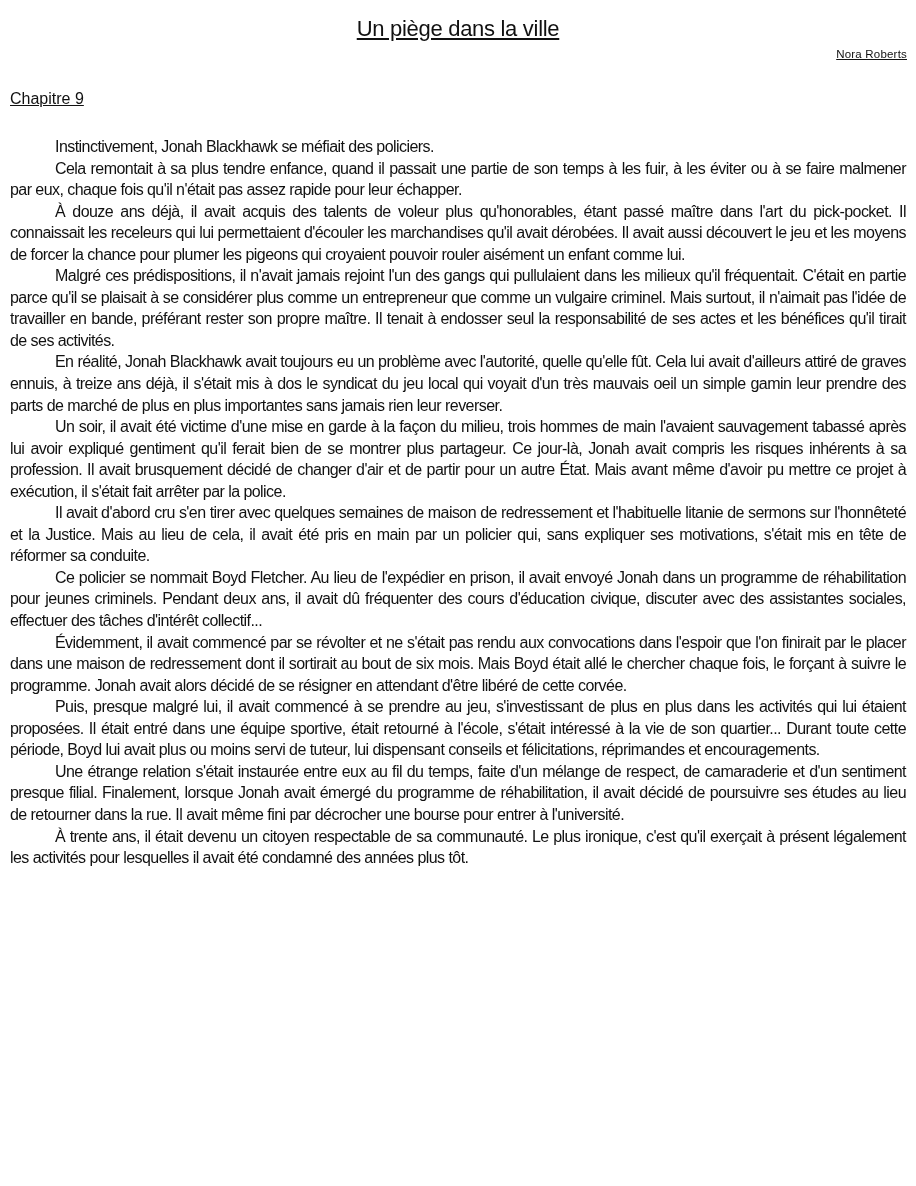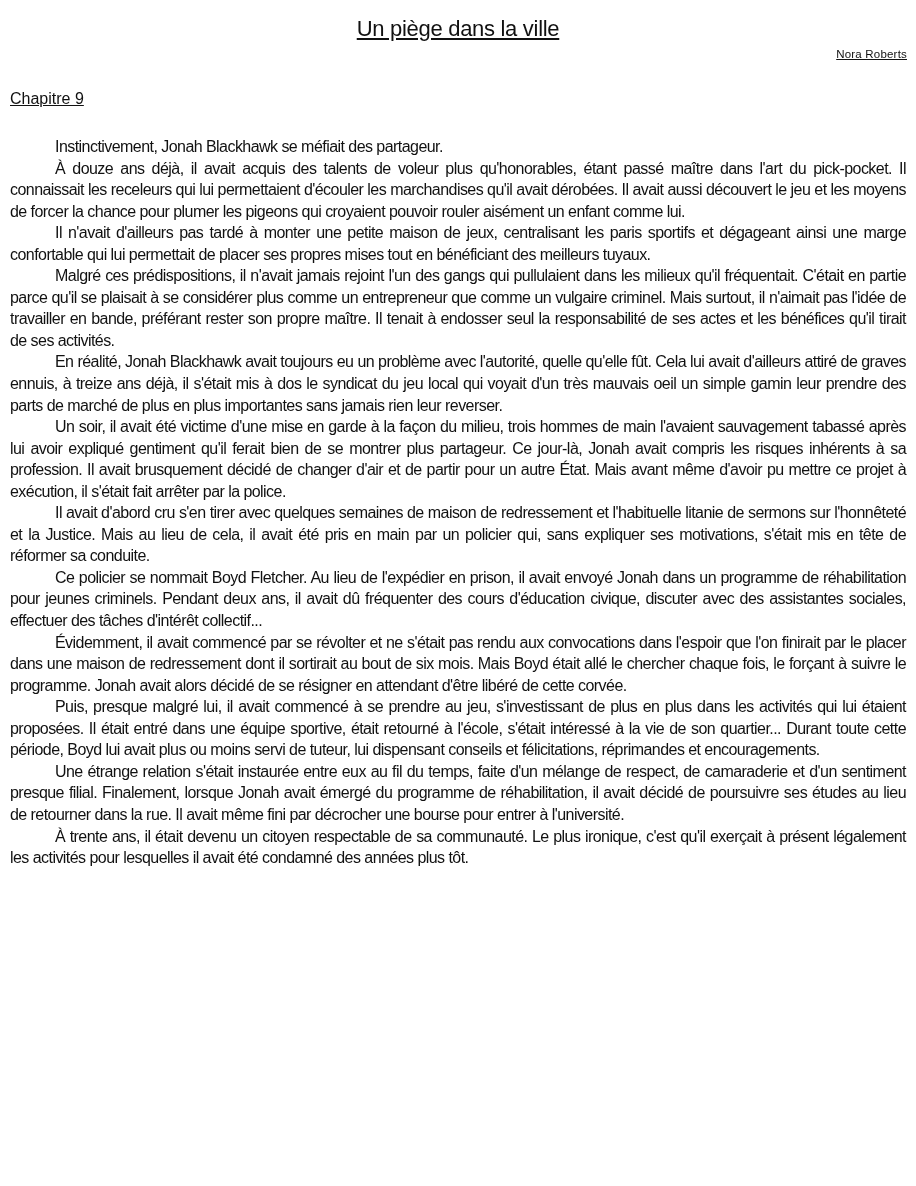--- a/index.html
+++ b/index.html
@@ -70,23 +70,23 @@
   </style>
 </head>
 <body>
 
 <div class="page">
   <div class="title">Un piège dans la ville</div>
   <div class="author">Nora Roberts</div>
   <div class="chapter">Chapitre 9</div>
 
   <div class="body-text">
-    <p>Instinctivement, Jonah Blackhawk se méfiait des partageur.</p>
+    <p>Instinctivement, Jonah Blackhawk se méfiait des policiers.</p>
+    <p>Cela remontait à sa plus tendre enfance, quand il passait une partie de son temps à les fuir, à les éviter ou à se faire malmener par eux, chaque fois qu'il n'était pas assez rapide pour leur échapper.</p>
     <p>À douze ans déjà, il avait acquis des talents de voleur plus qu'honorables, étant passé maître dans l'art du pick-pocket. Il connaissait les receleurs qui lui permettaient d'écouler les marchandises qu'il avait dérobées. Il avait aussi découvert le jeu et les moyens de forcer la chance pour plumer les pigeons qui croyaient pouvoir rouler aisément un enfant comme lui.</p>
-    <p>Il n'avait d'ailleurs pas tardé à monter une petite maison de jeux, centralisant les paris sportifs et dégageant ainsi une marge confortable qui lui permettait de placer ses propres mises tout en bénéficiant des meilleurs tuyaux.</p>
     <p>Malgré ces prédispositions, il n'avait jamais rejoint l'un des gangs qui pullulaient dans les milieux qu'il fréquentait. C'était en partie parce qu'il se plaisait à se considérer plus comme un entrepreneur que comme un vulgaire criminel. Mais surtout, il n'aimait pas l'idée de travailler en bande, préférant rester son propre maître. Il tenait à endosser seul la responsabilité de ses actes et les bénéfices qu'il tirait de ses activités.</p>
     <p>En réalité, Jonah Blackhawk avait toujours eu un problème avec l'autorité, quelle qu'elle fût. Cela lui avait d'ailleurs attiré de graves ennuis, à treize ans déjà, il s'était mis à dos le syndicat du jeu local qui voyait d'un très mauvais oeil un simple gamin leur prendre des parts de marché de plus en plus importantes sans jamais rien leur reverser.</p>
     <p>Un soir, il avait été victime d'une mise en garde à la façon du milieu, trois hommes de main l'avaient sauvagement tabassé après lui avoir expliqué gentiment qu'il ferait bien de se montrer plus partageur. Ce jour-là, Jonah avait compris les risques inhérents à sa profession. Il avait brusquement décidé de changer d'air et de partir pour un autre État. Mais avant même d'avoir pu mettre ce projet à exécution, il s'était fait arrêter par la police.</p>
     <p>Il avait d'abord cru s'en tirer avec quelques semaines de maison de redressement et l'habituelle litanie de sermons sur l'honnêteté et la Justice. Mais au lieu de cela, il avait été pris en main par un policier qui, sans expliquer ses motivations, s'était mis en tête de réformer sa conduite.</p>
     <p>Ce policier se nommait Boyd Fletcher. Au lieu de l'expédier en prison, il avait envoyé Jonah dans un programme de réhabilitation pour jeunes criminels. Pendant deux ans, il avait dû fréquenter des cours d'éducation civique, discuter avec des assistantes sociales, effectuer des tâches d'intérêt collectif...</p>
     <p>Évidemment, il avait commencé par se révolter et ne s'était pas rendu aux convocations dans l'espoir que l'on finirait par le placer dans une maison de redressement dont il sortirait au bout de six mois. Mais Boyd était allé le chercher chaque fois, le forçant à suivre le programme. Jonah avait alors décidé de se résigner en attendant d'être libéré de cette corvée.</p>
     <p>Puis, presque malgré lui, il avait commencé à se prendre au jeu, s'investissant de plus en plus dans les activités qui lui étaient proposées. Il était entré dans une équipe sportive, était retourné à l'école, s'était intéressé à la vie de son quartier... Durant toute cette période, Boyd lui avait plus ou moins servi de tuteur, lui dispensant conseils et félicitations, réprimandes et encouragements.</p>
     <p>Une étrange relation s'était instaurée entre eux au fil du temps, faite d'un mélange de respect, de camaraderie et d'un sentiment presque filial. Finalement, lorsque Jonah avait émergé du programme de réhabilitation, il avait décidé de poursuivre ses études au lieu de retourner dans la rue. Il avait même fini par décrocher une bourse pour entrer à l'université.</p>
     <p>À trente ans, il était devenu un citoyen respectable de sa communauté. Le plus ironique, c'est qu'il exerçait à présent légalement les activités pour lesquelles il avait été condamné des années plus tôt.</p>
   </div>

